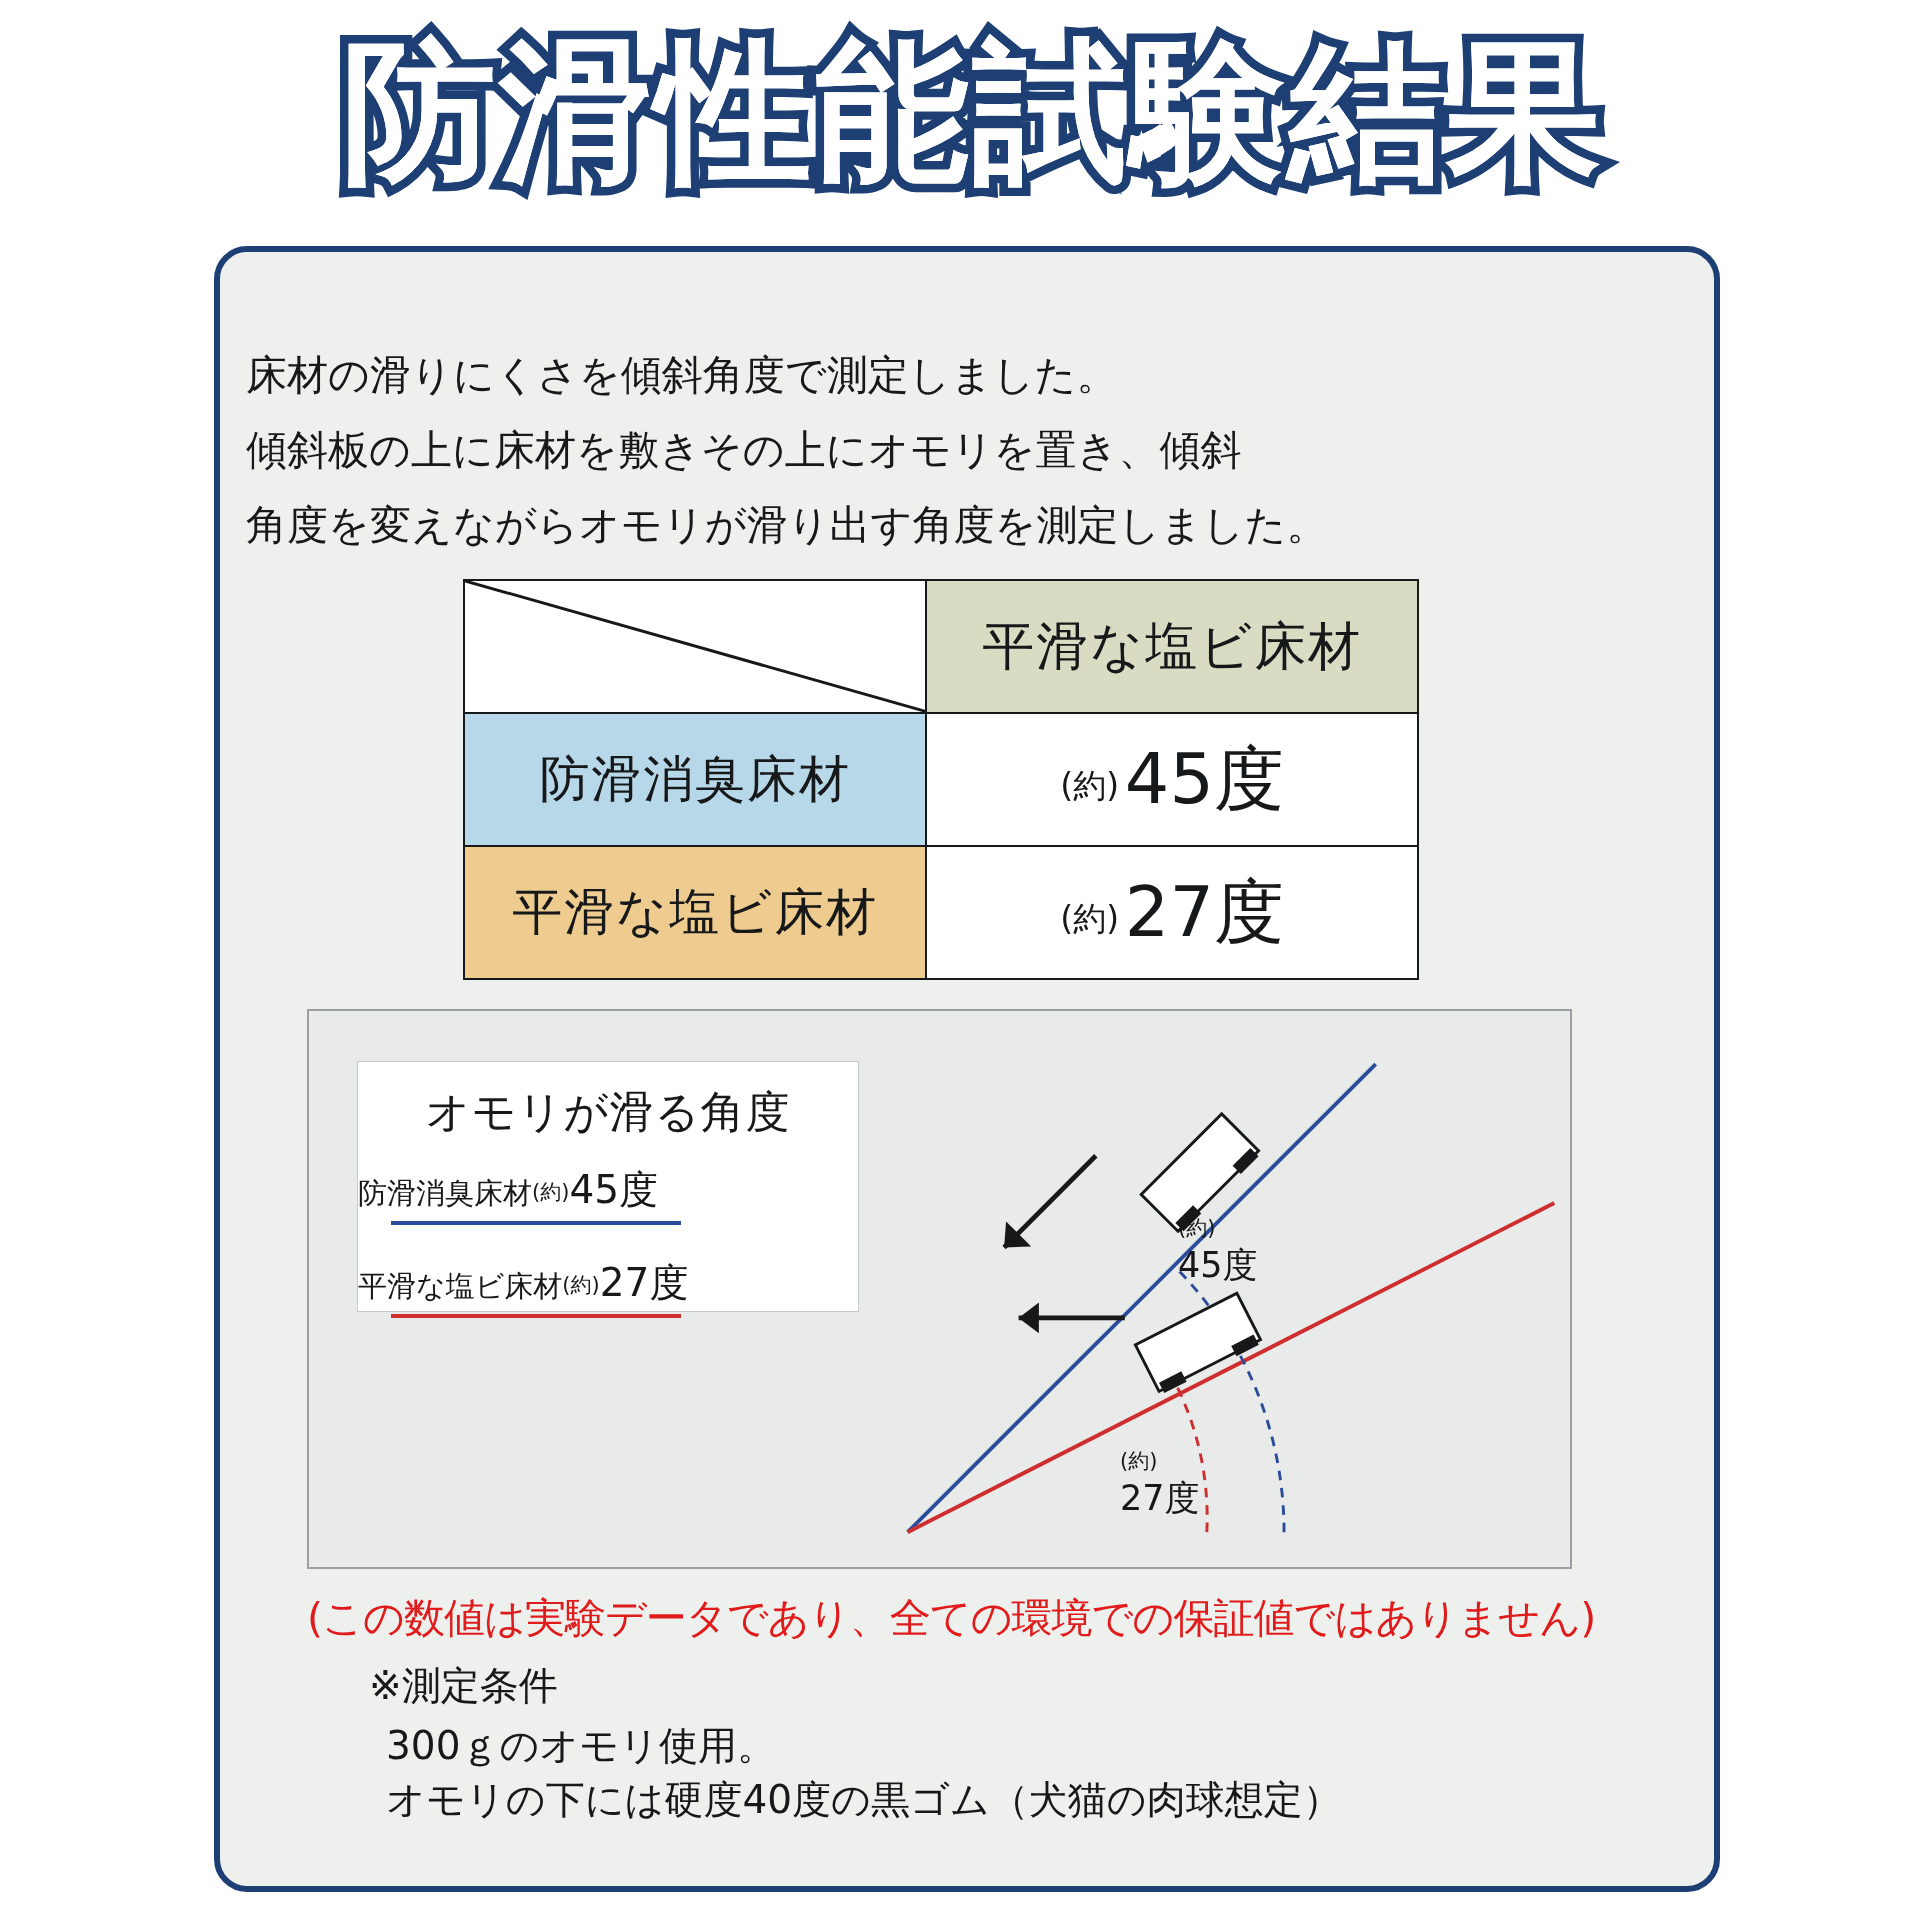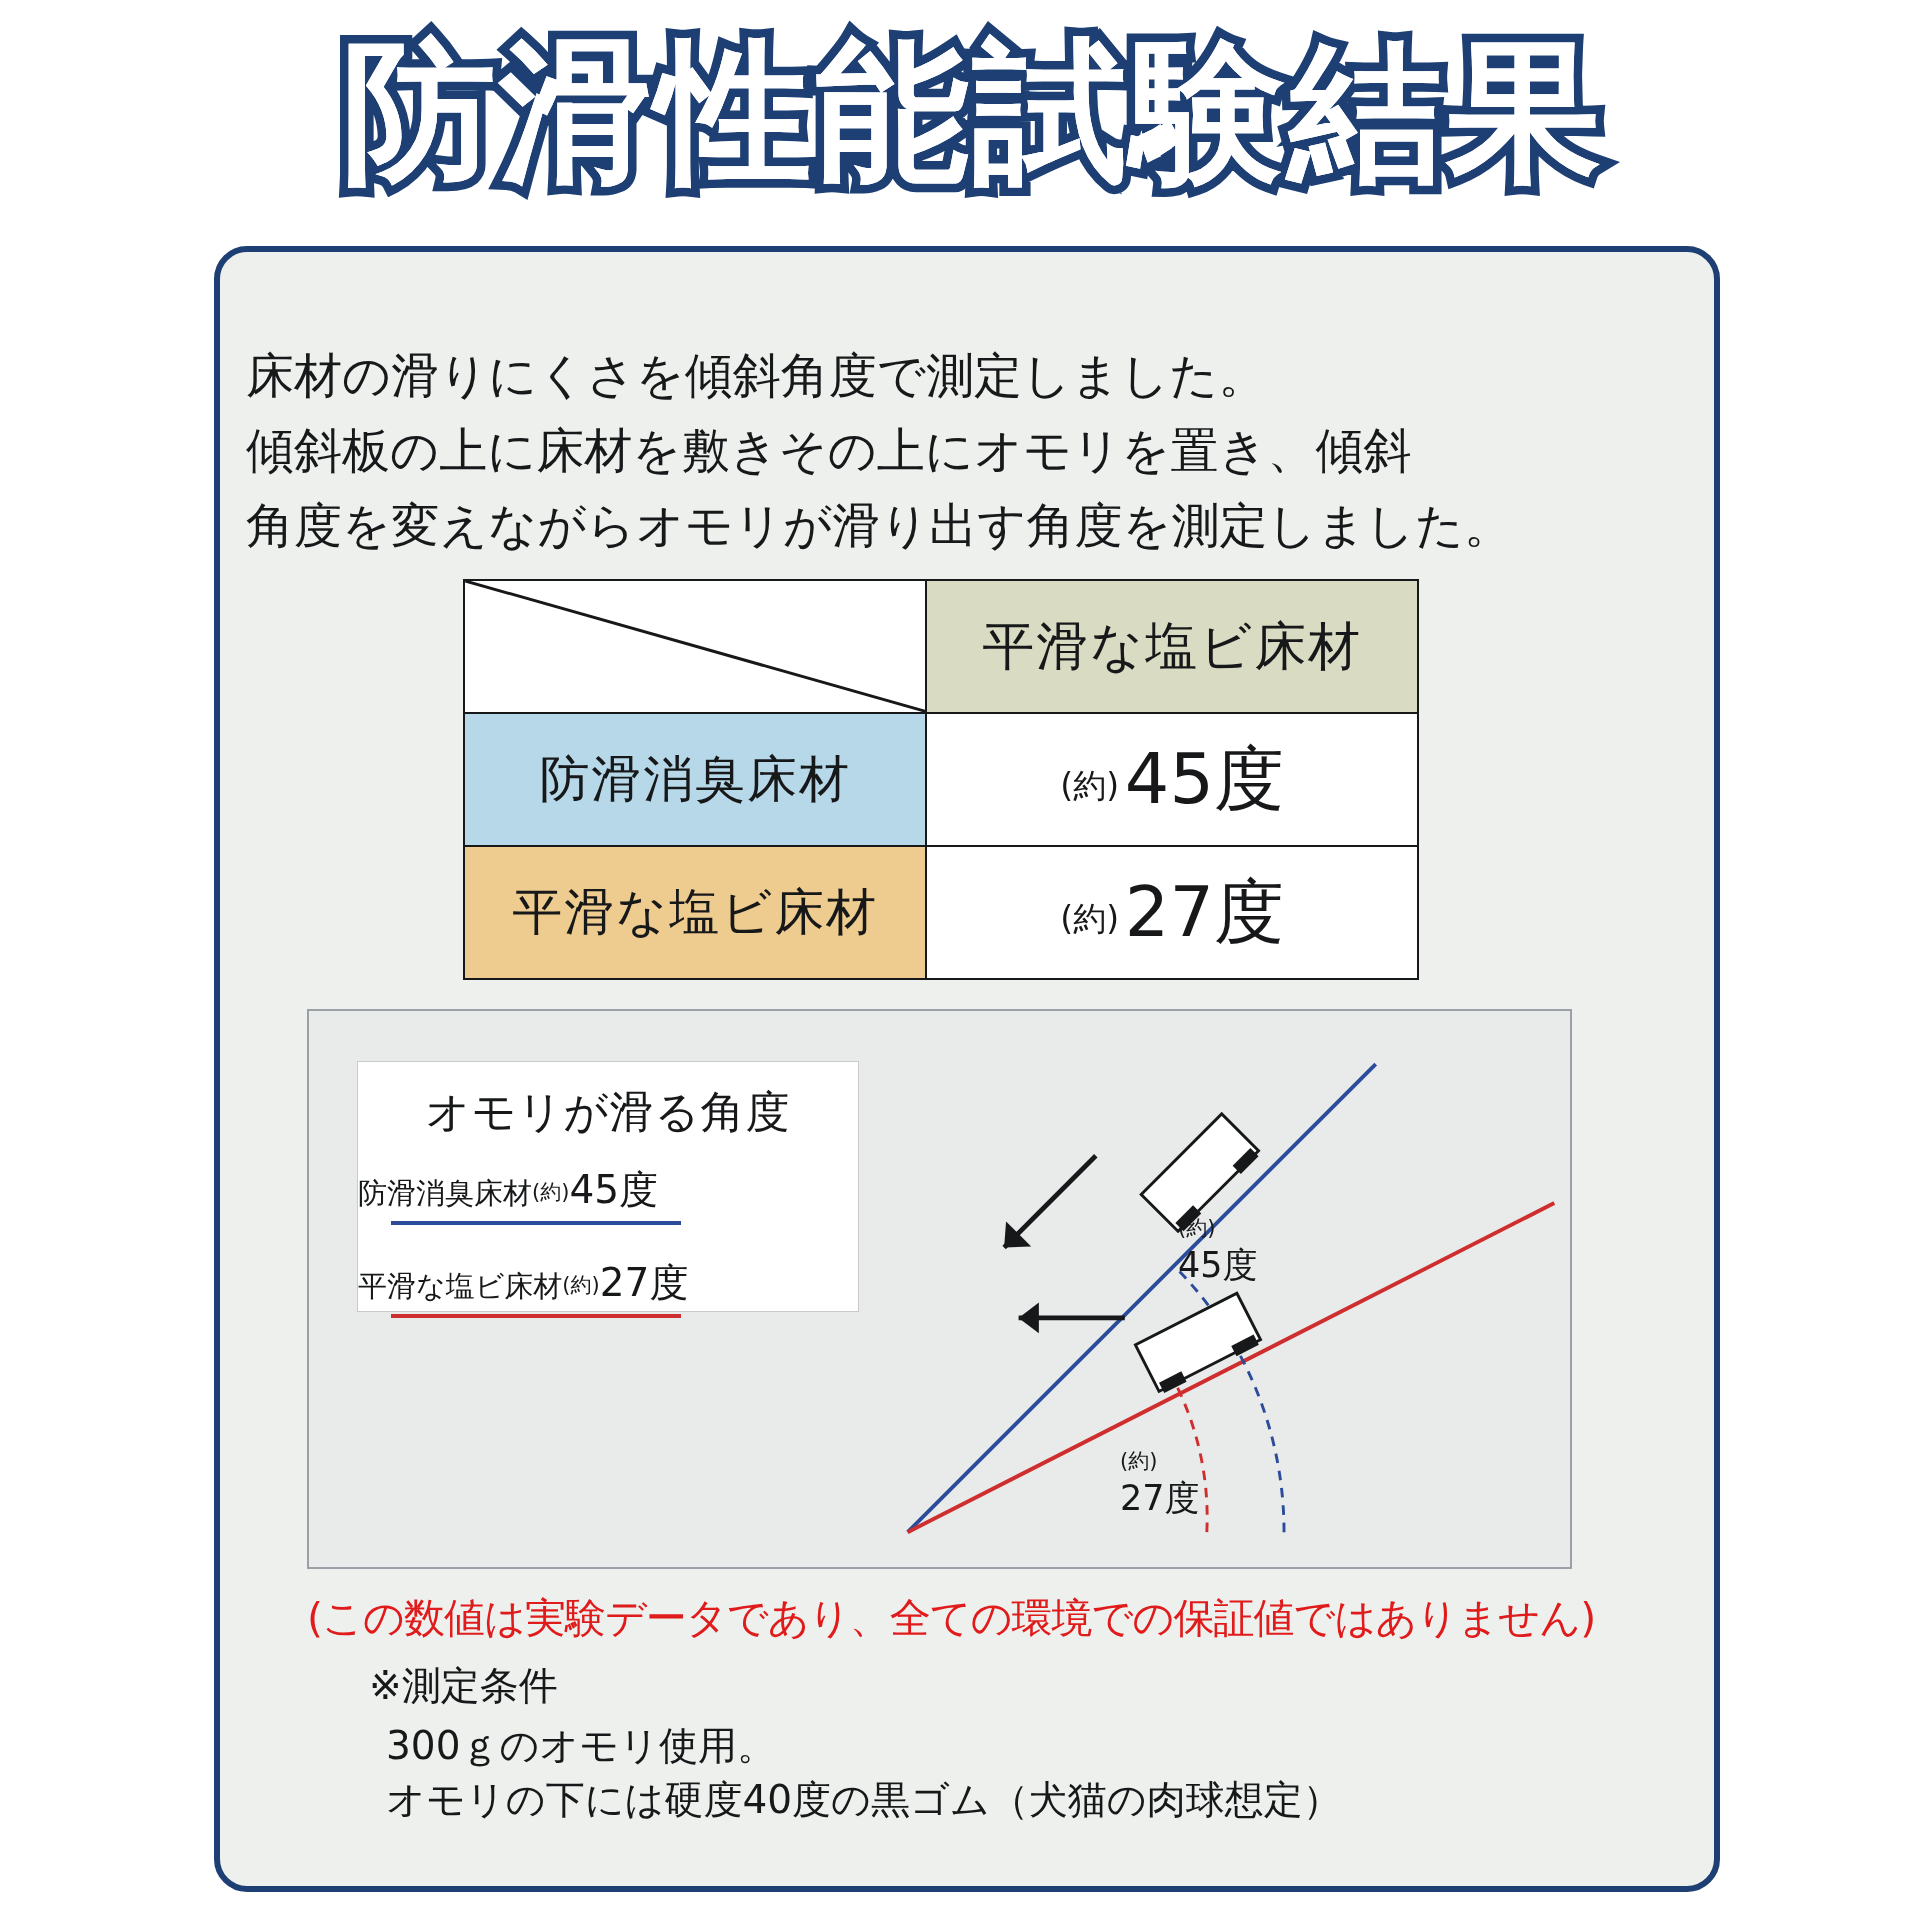--- a/index.html
+++ b/index.html
@@ -64,21 +64,21 @@
     box-sizing: border-box;
   }
 
   
   .intro {
     position: absolute;
     left: 246px;
     top: 338px;
     width: 1429px;
     font-family: "DejaVu Sans", sans-serif;
-    font-size: 48px;
+    font-size: 41px;
     line-height: 75px;
     color: #17181a;
     letter-spacing: 0px;
   }
 
   
   .rtable {
     position: absolute;
     left: 463px;
     top: 579px;

